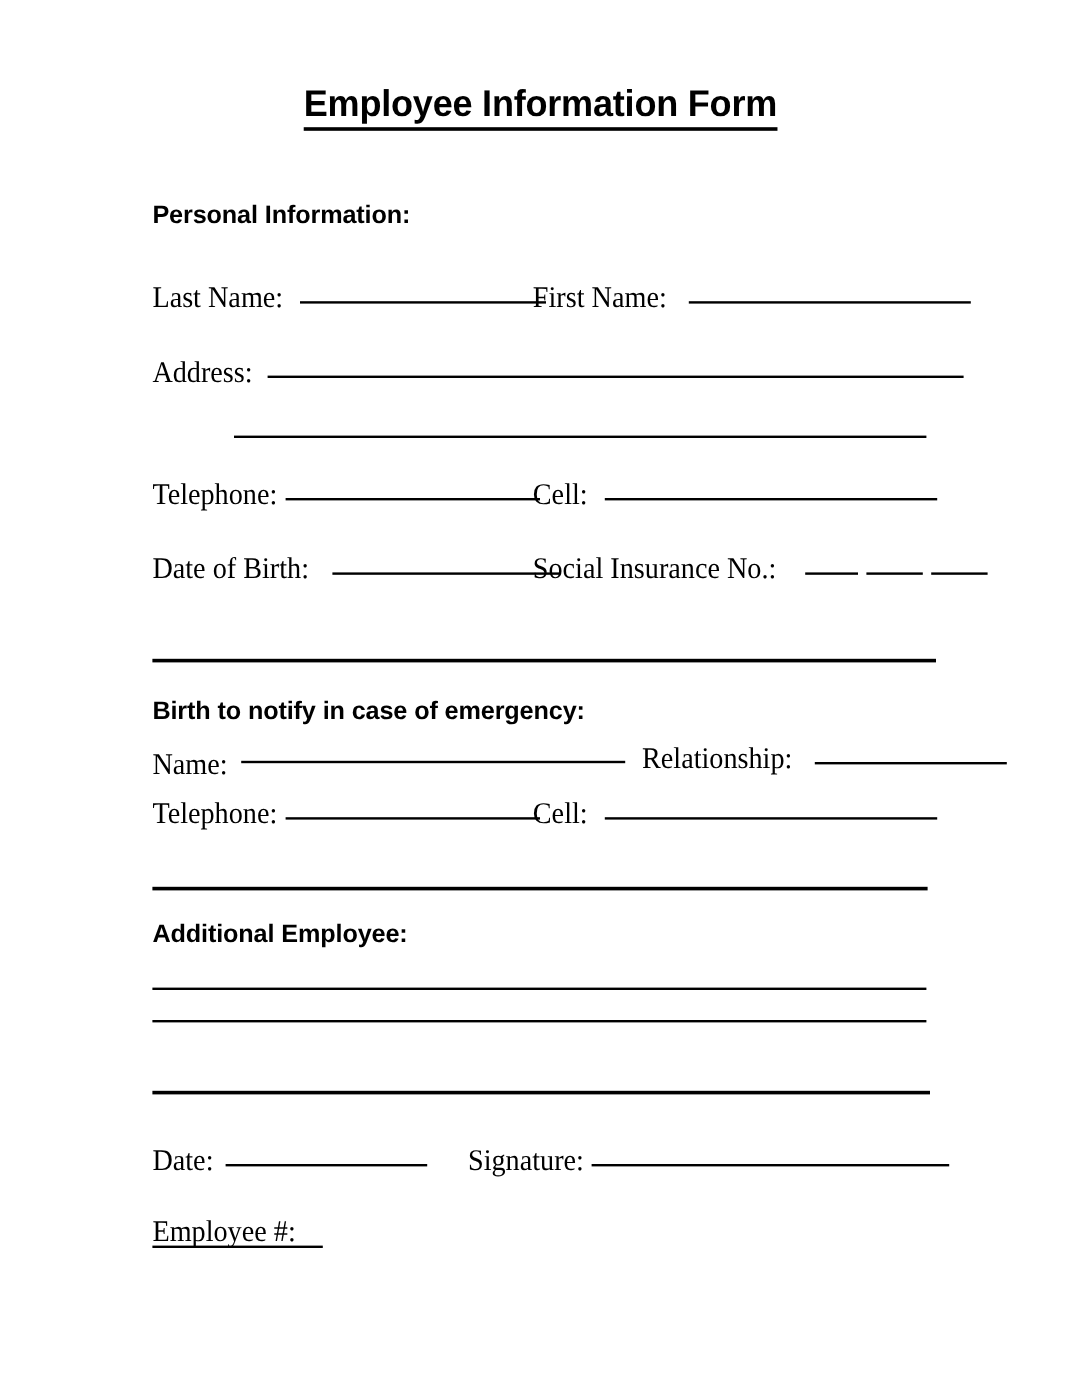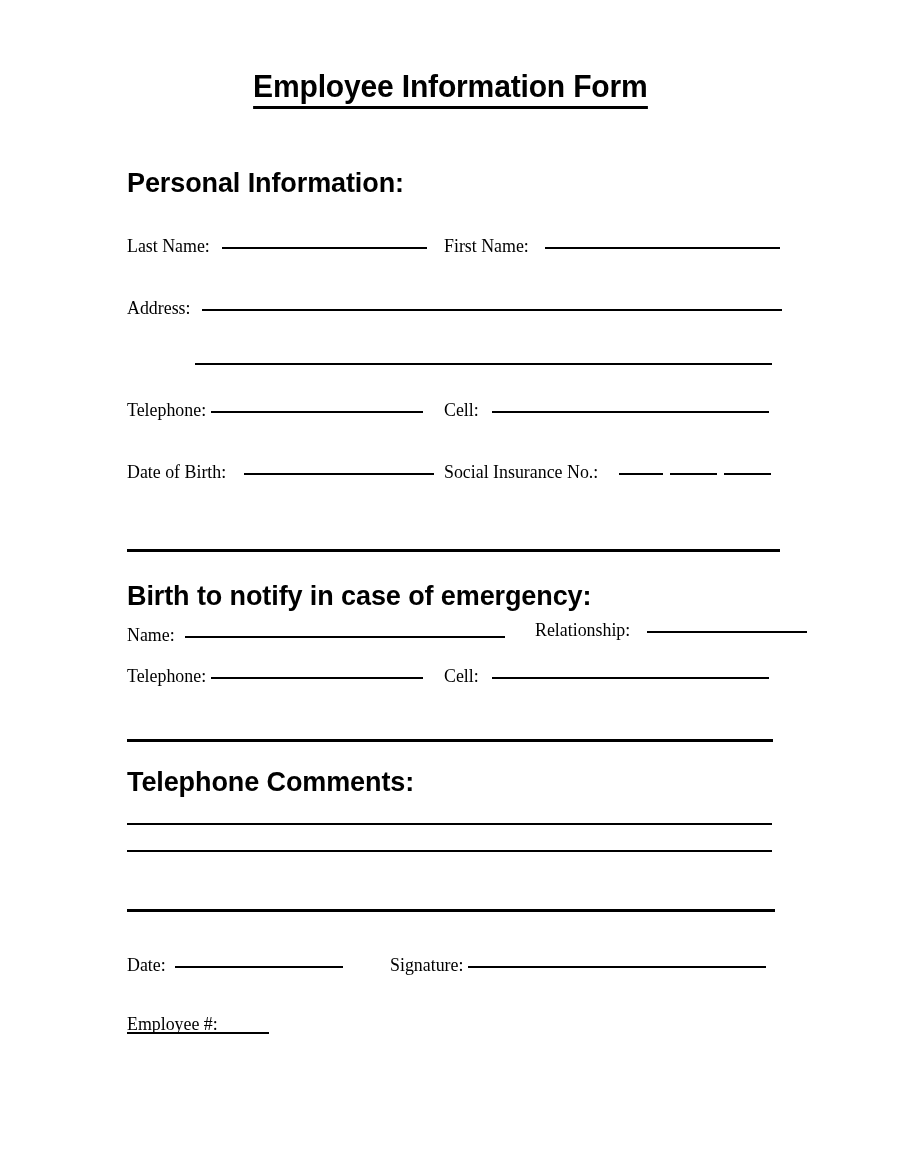--- a/index.html
+++ b/index.html
@@ -39,33 +39,33 @@
     transform: scaleX(0.97);
     transform-origin: center;
   }
 
   
   .section-heading {
     position: absolute;
     left: 127px;
     font-family: "Liberation Sans", sans-serif;
     font-weight: bold;
-    font-size: 27px;
+    font-size: 21px;
     letter-spacing: -0.1px;
     white-space: nowrap;
   }
 
   
   .field {
     position: absolute;
     display: flex;
     align-items: baseline;
     white-space: nowrap;
     font-family: "Liberation Serif", serif;
-    font-size: 19px;
+    font-size: 25px;
   }
   .field .label {
     transform: scaleX(0.94);
     transform-origin: left center;
     display: inline-block;
   }
   .rule {
     display: inline-block;
     border-bottom: 2px solid #000;
     height: 0;
@@ -137,21 +137,21 @@
     <span class="gap-sm"></span>
     <span class="rule" style="width:47px;"></span>
     <span class="gap-sm"></span>
     <span class="rule" style="width:47px;"></span>
   </div>
 
   <div class="hline thick" style="top:549px; left:127px; width:653px;"></div>
 
   <div class="section-heading" style="top:581px;">Birth to notify in case of emergency:</div>
 
-  <div class="field" style="top:624px; left:127px;">
+  <div class="field" style="top:624px; left:127px;align-items:center;">
     <span class="label">Name:</span>
     <span class="gap-sm"></span>
     <span class="rule" style="width:320px;"></span>
   </div>
 
   <div class="field" style="top:619px; left:500px;margin-left:35px;">
     <span class="label">Relationship:</span>
     <span class="gap-md"></span>
     <span class="rule" style="width:160px;"></span>
   </div>
@@ -162,21 +162,21 @@
   </div>
 
   <div class="field" style="top:665px; left:444px;">
     <span class="label">Cell:</span>
     <span class="gap-md"></span>
     <span class="rule" style="width:277px;"></span>
   </div>
 
   <div class="hline thick" style="top:739px; left:127px; width:646px;"></div>
 
-  <div class="section-heading" style="top:767px;">Telephone Comments:</div>
+  <div class="section-heading" style="top:767px;">Additional Employee:</div>
 
   <div class="hline thin" style="top:823px; left:127px; width:645px;"></div>
   <div class="hline thin" style="top:850px; left:127px; width:645px;"></div>
 
   <div class="hline thick" style="top:909px; left:127px; width:648px;"></div>
 
   <div class="field" style="top:954px; left:127px;">
     <span class="label">Date:</span>
     <span class="gap-sm"></span>
     <span class="rule" style="width:168px;"></span>

